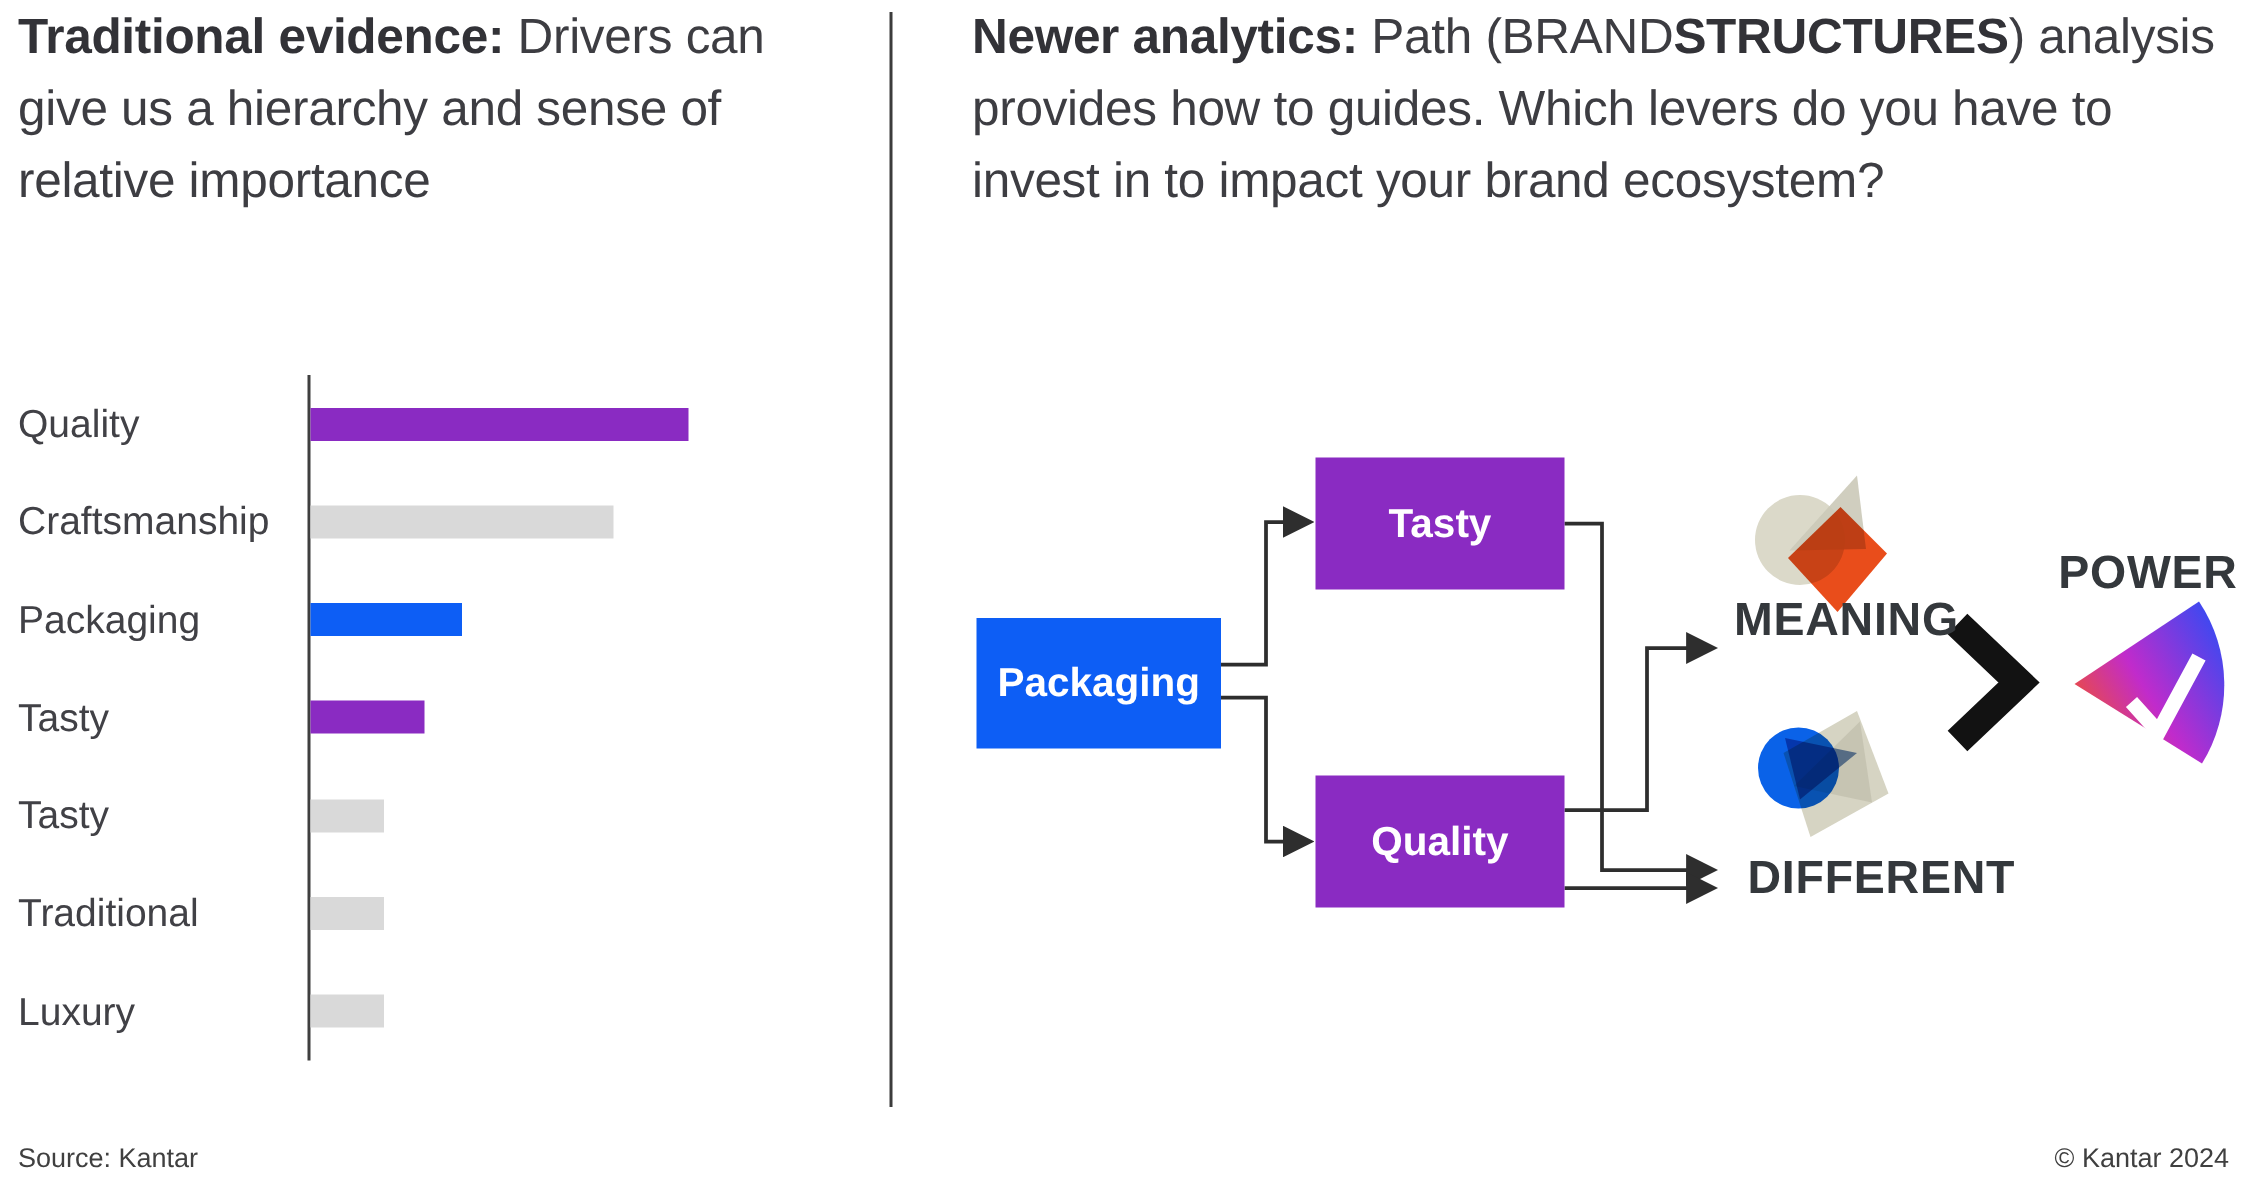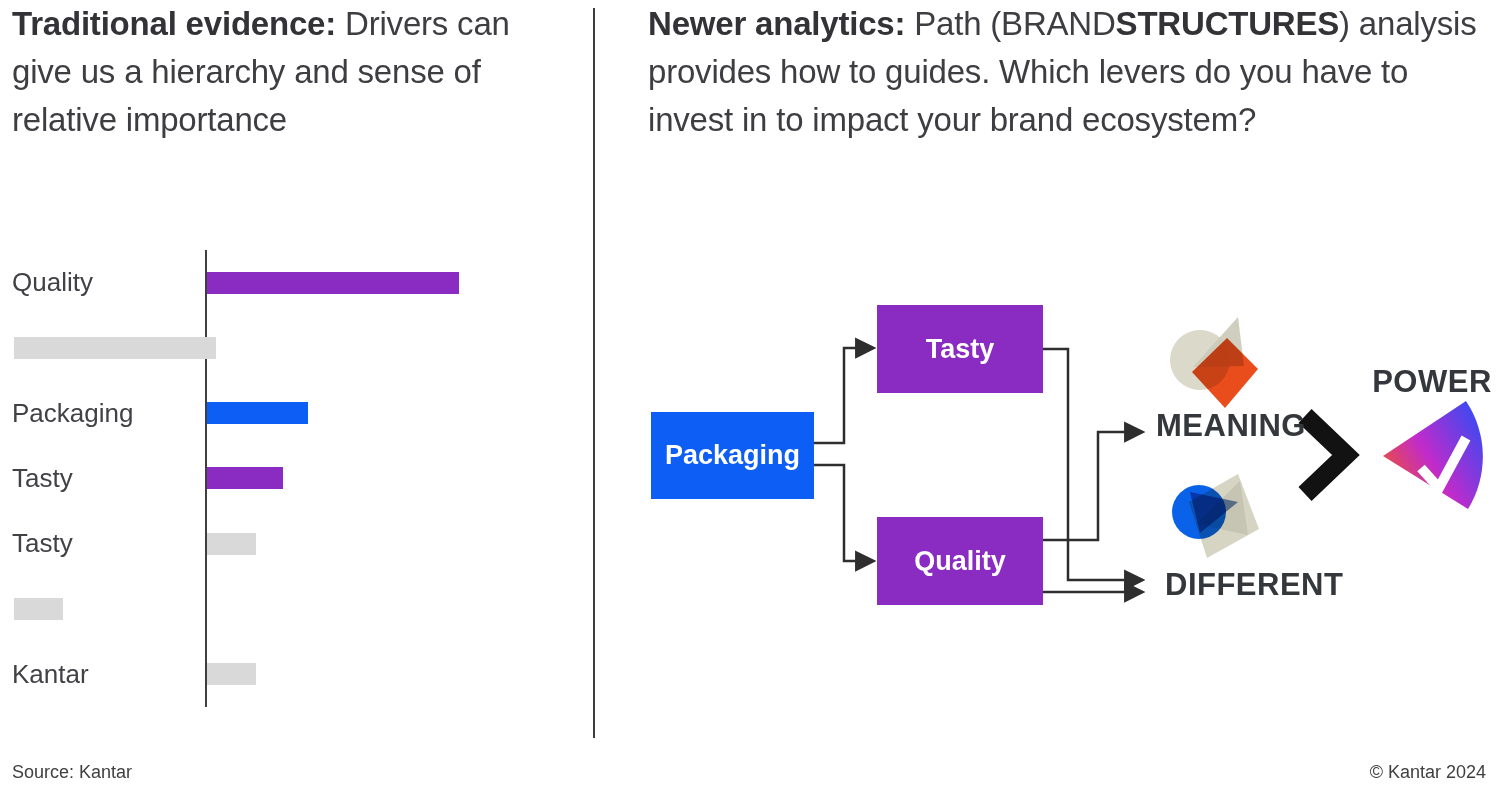--- a/index.html
+++ b/index.html
@@ -23,21 +23,21 @@
   
   .diagram{position:absolute;left:600px;top:240px;width:900px;height:480px;}
   .diagram svg{position:absolute;left:0;top:0;}
   .node{position:absolute;display:flex;align-items:center;justify-content:center;
         color:#ffffff;font-weight:700;font-size:27px;}
   .node-packaging{left:51px;top:172px;width:163px;height:87px;}
   .node-tasty{left:277px;top:65px;width:166px;height:88px;}
   .node-quality{left:277px;top:277px;width:166px;height:88px;}
   .outcome-label{position:absolute;font-size:31px;font-weight:700;color:#34383C;
                  letter-spacing:0.5px;height:34px;line-height:34px;}
-  .label-meaning{left:556px;top:169px;}
+  .label-meaning{left:556px;top:156px;}
   .label-different{left:565px;top:328px;}
   .label-power{left:772px;top:125px;width:120px;text-align:center;}
 
   .footer-text{position:absolute;top:762px;font-size:18px;color:#404040;}
   .footer-source{left:12px;}
   .footer-copyright{right:14px;text-align:left;}
 </style>
 </head>
 <body>
 
@@ -51,20 +51,21 @@
 
   <div class="chart" id="chart">
     <div class="chart-axis"></div>
   <div class="chart-row">
         <div class="chart-label">Quality</div>
         <div class="chart-track">
           <div class="bar" style="width: 252px; background: rgb(138, 43, 194);"></div>
         </div>
       </div>
       <div class="chart-row">
+        <div class="chart-label">Craftsmanship</div>
         <div class="chart-track">
           <div class="bar" style="width: 201.6px; background: rgb(217, 217, 217);"></div>
         </div>
       </div>
       <div class="chart-row">
         <div class="chart-label">Packaging</div>
         <div class="chart-track">
           <div class="bar" style="width: 100.8px; background: rgb(13, 94, 245);"></div>
         </div>
       </div>
@@ -74,26 +75,27 @@
           <div class="bar" style="width: 75.6px; background: rgb(138, 43, 194);"></div>
         </div>
       </div>
       <div class="chart-row">
         <div class="chart-label">Tasty</div>
         <div class="chart-track">
           <div class="bar" style="width: 49.14px; background: rgb(217, 217, 217);"></div>
         </div>
       </div>
       <div class="chart-row">
+        <div class="chart-label">Traditional</div>
         <div class="chart-track">
           <div class="bar" style="width: 49.14px; background: rgb(217, 217, 217);"></div>
         </div>
       </div>
       <div class="chart-row">
-        <div class="chart-label">Kantar</div>
+        <div class="chart-label">Luxury</div>
         <div class="chart-track">
           <div class="bar" style="width: 49.14px; background: rgb(217, 217, 217);"></div>
         </div>
       </div>
     </div>
 
   <div class="diagram">
     <svg width="900" height="480" viewBox="0 0 900 480">
       <defs>
         <marker id="arw" viewBox="0 0 10 10" refX="7.5" refY="5" markerWidth="8.5" markerHeight="8.5" orient="auto">

